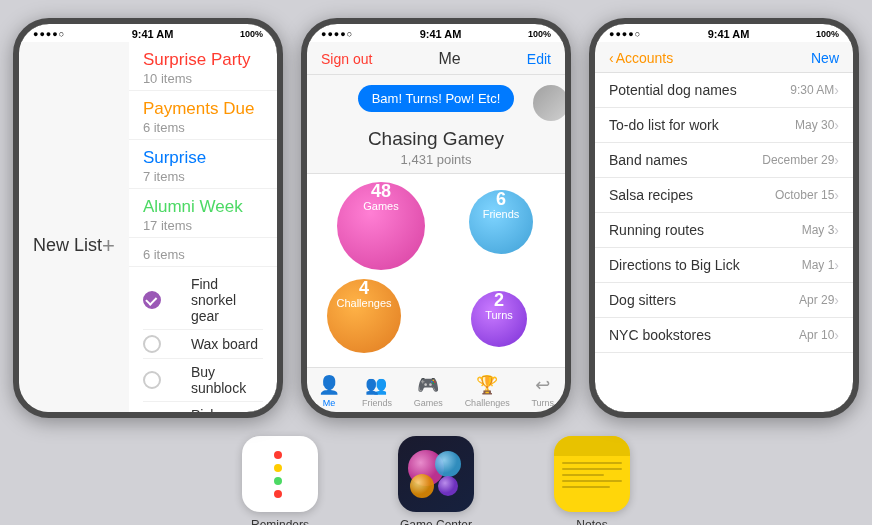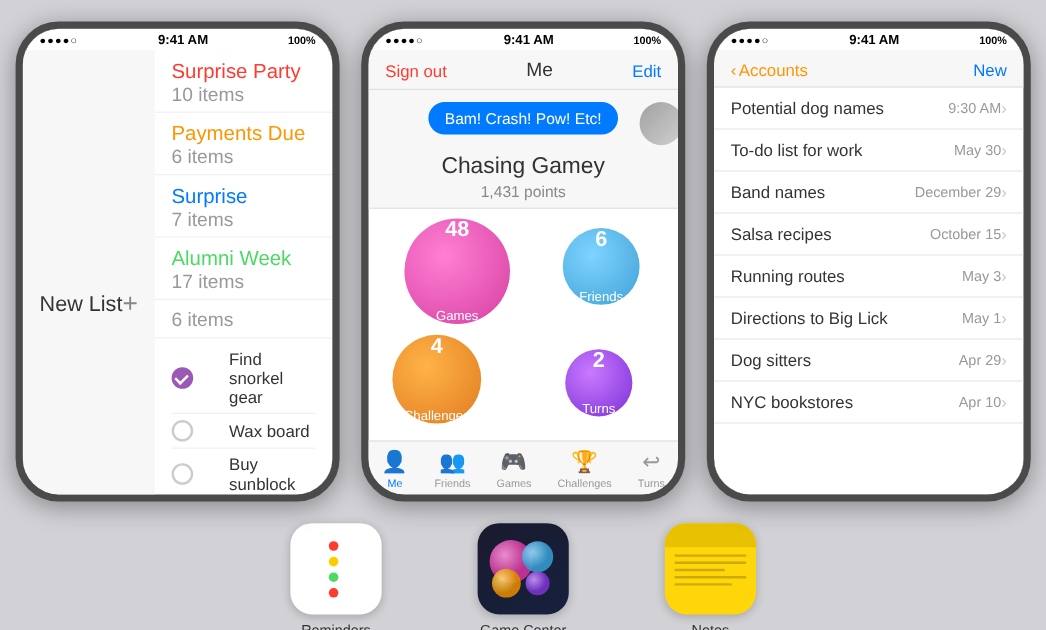--- a/index.html
+++ b/index.html
@@ -96,21 +96,21 @@
 
     .reminder-group {
       padding: 8px 14px 4px 14px;
       border-bottom: 1px solid #f0f0f0;
     }
     .reminder-group .group-name {
       font-size: 17px;
       font-weight: 400;
     }
     .reminder-group .group-count {
-      font-size: 16px;
+      font-size: 13px;
       color: #999;
       margin-top: 1px;
     }
     .reminder-group.red .group-name { color: #ff3b30; }
     .reminder-group.orange .group-name { color: #ff9500; }
     .reminder-group.blue .group-name { color: #007aff; }
     .reminder-group.green .group-name { color: #4cd964; }
     .reminder-group.purple .group-name { color: #9b59b6; }
 
     .reminder-items {
@@ -211,21 +211,21 @@
       align-items: center;
       padding: 4px;
       position: relative;
     }
 
     .bubble {
       border-radius: 50%;
       display: flex;
       flex-direction: column;
       align-items: center;
-      justify-content: space-between;
+      justify-content: flex-start;
       color: white;
       position: absolute;
       font-size: 11px;
       font-weight: 500;
     }
     .bubble .num { font-size: 18px; font-weight: 600; line-height: 1; }
     .bubble-games {
       width: 88px; height: 88px;
       background: radial-gradient(circle at 38% 35%, #ff7fd4, #d63fa0);
       top: 8px; left: 30px;
@@ -458,21 +458,21 @@
       </div>
       <div class="gamecenter-screen">
         <div class="gamecenter-header">
           <span class="gc-sign-out">Sign out</span>
           <span class="gc-me">Me</span>
           <span class="gc-edit">Edit</span>
         </div>
         <div class="gc-user-area">
           <div class="gc-chat-row">
             <div class="gc-chat-bubble">
-              <span>Bam! Crash! Pow! Etc!</span>
+              <span>Bam! Turns! Pow! Etc!</span>
             </div>
             <div class="gc-avatar"></div>
           </div>
           <div class="gc-username">Chasing Gamey</div>
           <div class="gc-points">1,431 points</div>
         </div>
         <div class="gc-bubbles">
           <div class="bubble bubble-games">
             <span class="num">48</span>
             <span>Games</span>

